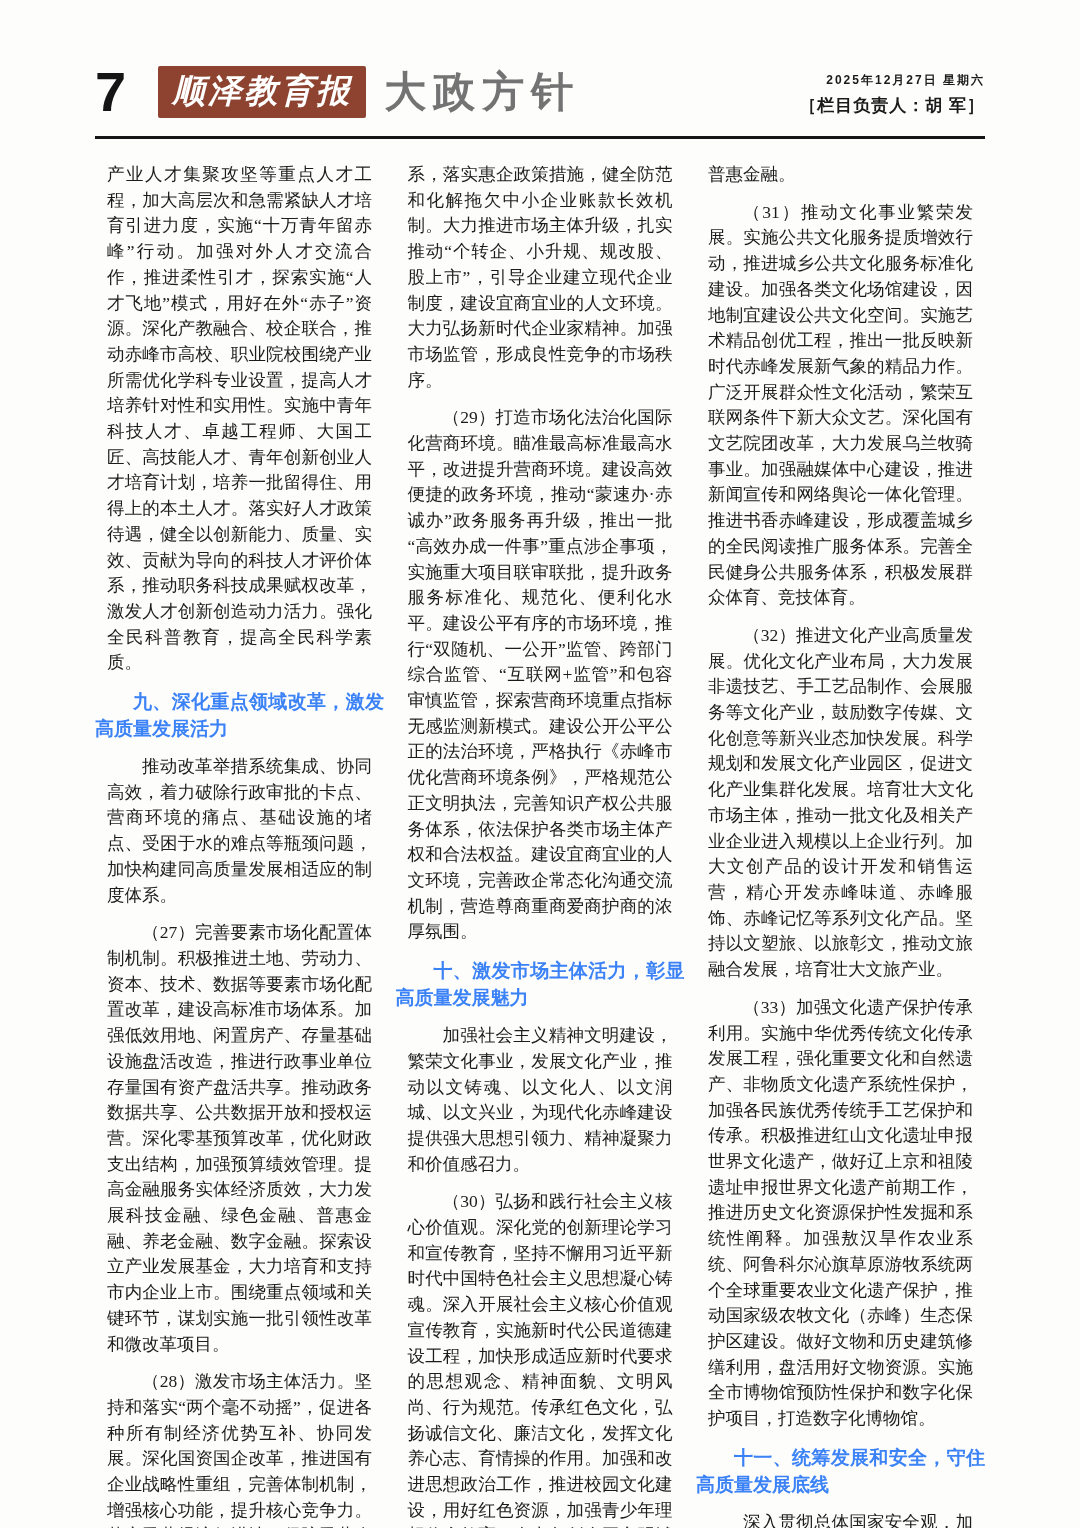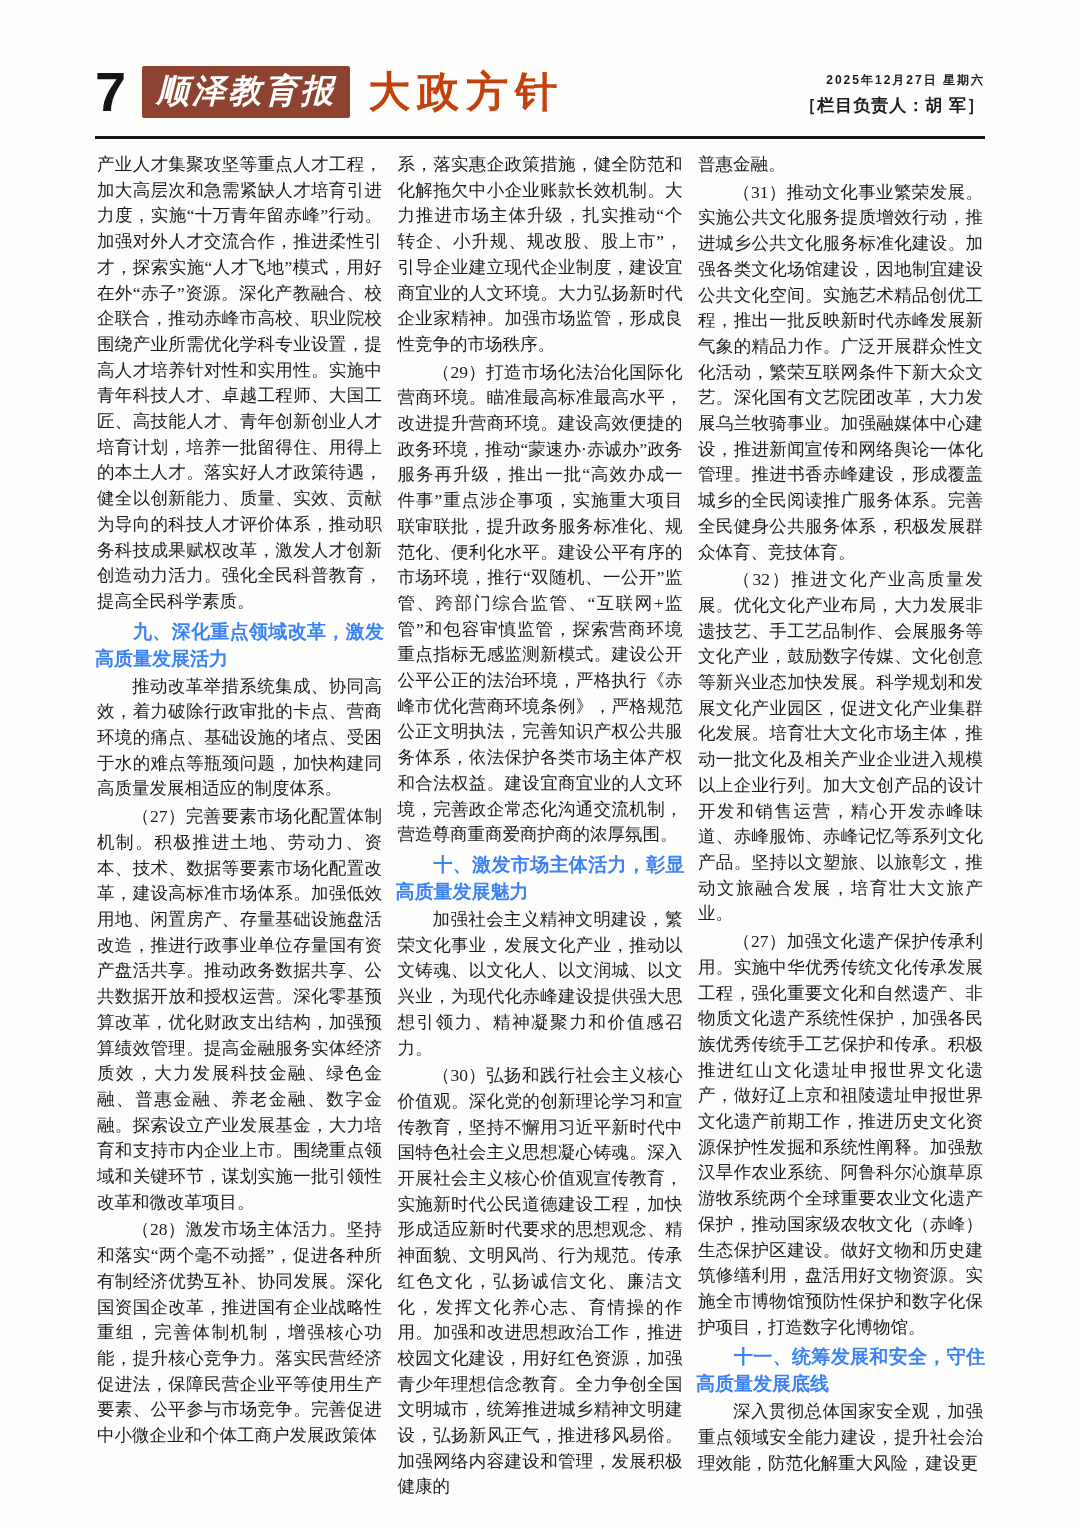--- a/index.html
+++ b/index.html
@@ -12,30 +12,30 @@
   
   .header{
     position:absolute;left:95px;right:95px;top:64px;
     display:flex;align-items:center;
   }
   .page-number{
     font-family:"Liberation Sans","DejaVu Sans",sans-serif;
     font-weight:700;font-size:56px;line-height:1;color:#151515;
   }
   .masthead-box{
-    margin-left:16px;background:#8d4330;color:#ffffff;
+    margin-left:32px;background:#8d4330;color:#ffffff;
     padding:5px 14px 7px;border-radius:2px;
     font-family:"DejaVu Serif","Liberation Serif",serif;
     font-style:italic;font-weight:700;font-size:33px;line-height:1.2;
     letter-spacing:3px;white-space:nowrap;
   }
   .section-title{
     margin-left:18px;
     font-family:"Liberation Sans","DejaVu Sans",sans-serif;
-    font-weight:700;font-size:42px;line-height:1;color:#c2410c;
+    font-weight:700;font-size:42px;line-height:1;color:#737373;
     letter-spacing:7px;white-space:nowrap;
   }
   .header-right{
     margin-left:auto;text-align:right;
     font-family:"Liberation Sans","DejaVu Sans",sans-serif;
     font-weight:600;color:#1a1a1a;
   }
   .date-line{font-size:12px;letter-spacing:2px;line-height:26px;}
   .editor-line{font-size:17px;letter-spacing:1px;line-height:25px;}
   .header-rule{
@@ -46,21 +46,21 @@
   .columns{
     position:absolute;left:95px;top:150px;width:890px;
     display:flex;justify-content:space-between;
   }
   .news-column{
     width:289px;
     font-size:17.5px;line-height:25.7px;
     text-align:justify;text-justify:inter-character;
     color:#1c1c1c;
   }
-  .news-column p{margin:2px;}
+  .news-column p{margin:12px;}
   .news-column p.body{text-indent:2em;}
   .news-column p.continuation{text-indent:0;}
   .news-column p.heading{
     text-indent:2em;font-weight:700;
     font-family:"Liberation Sans","DejaVu Sans",sans-serif;
     font-size:19px;line-height:27px;color:#3b82f6;
     margin:3px 0 2px;
   }
 </style>
 </head>
@@ -92,19 +92,19 @@
         <p class="continuation">系，落实惠企政策措施，健全防范和化解拖欠中小企业账款长效机制。大力推进市场主体升级，扎实推动“个转企、小升规、规改股、股上市”，引导企业建立现代企业制度，建设宜商宜业的人文环境。大力弘扬新时代企业家精神。加强市场监管，形成良性竞争的市场秩序。</p>
         <p class="body">（29）打造市场化法治化国际化营商环境。瞄准最高标准最高水平，改进提升营商环境。建设高效便捷的政务环境，推动“蒙速办·赤诚办”政务服务再升级，推出一批“高效办成一件事”重点涉企事项，实施重大项目联审联批，提升政务服务标准化、规范化、便利化水平。建设公平有序的市场环境，推行“双随机、一公开”监管、跨部门综合监管、“互联网+监管”和包容审慎监管，探索营商环境重点指标无感监测新模式。建设公开公平公正的法治环境，严格执行《赤峰市优化营商环境条例》，严格规范公正文明执法，完善知识产权公共服务体系，依法保护各类市场主体产权和合法权益。建设宜商宜业的人文环境，完善政企常态化沟通交流机制，营造尊商重商爱商护商的浓厚氛围。</p>
         <p class="heading">十、激发市场主体活力，彰显高质量发展魅力</p>
         <p class="body">加强社会主义精神文明建设，繁荣文化事业，发展文化产业，推动以文铸魂、以文化人、以文润城、以文兴业，为现代化赤峰建设提供强大思想引领力、精神凝聚力和价值感召力。</p>
         <p class="body">（30）弘扬和践行社会主义核心价值观。深化党的创新理论学习和宣传教育，坚持不懈用习近平新时代中国特色社会主义思想凝心铸魂。深入开展社会主义核心价值观宣传教育，实施新时代公民道德建设工程，加快形成适应新时代要求的思想观念、精神面貌、文明风尚、行为规范。传承红色文化，弘扬诚信文化、廉洁文化，发挥文化养心志、育情操的作用。加强和改进思想政治工作，推进校园文化建设，用好红色资源，加强青少年理想信念教育。全力争创全国文明城市，统筹推进城乡精神文明建设，弘扬新风正气，推进移风易俗。加强网络内容建设和管理，发展积极健康的</p>
       </div>
     <div class="news-column">
         <p class="continuation">普惠金融。</p>
         <p class="body">（31）推动文化事业繁荣发展。实施公共文化服务提质增效行动，推进城乡公共文化服务标准化建设。加强各类文化场馆建设，因地制宜建设公共文化空间。实施艺术精品创优工程，推出一批反映新时代赤峰发展新气象的精品力作。广泛开展群众性文化活动，繁荣互联网条件下新大众文艺。深化国有文艺院团改革，大力发展乌兰牧骑事业。加强融媒体中心建设，推进新闻宣传和网络舆论一体化管理。推进书香赤峰建设，形成覆盖城乡的全民阅读推广服务体系。完善全民健身公共服务体系，积极发展群众体育、竞技体育。</p>
         <p class="body">（32）推进文化产业高质量发展。优化文化产业布局，大力发展非遗技艺、手工艺品制作、会展服务等文化产业，鼓励数字传媒、文化创意等新兴业态加快发展。科学规划和发展文化产业园区，促进文化产业集群化发展。培育壮大文化市场主体，推动一批文化及相关产业企业进入规模以上企业行列。加大文创产品的设计开发和销售运营，精心开发赤峰味道、赤峰服饰、赤峰记忆等系列文化产品。坚持以文塑旅、以旅彰文，推动文旅融合发展，培育壮大文旅产业。</p>
-        <p class="body">（27）加强文化遗产保护传承利用。实施中华优秀传统文化传承发展工程，强化重要文化和自然遗产、非物质文化遗产系统性保护，加强各民族优秀传统手工艺保护和传承。积极推进红山文化遗址申报世界文化遗产，做好辽上京和祖陵遗址申报世界文化遗产前期工作，推进历史文化资源保护性发掘和系统性阐释。加强敖汉旱作农业系统、阿鲁科尔沁旗草原游牧系统两个全球重要农业文化遗产保护，推动国家级农牧文化（赤峰）生态保护区建设。做好文物和历史建筑修缮利用，盘活用好文物资源。实施全市博物馆预防性保护和数字化保护项目，打造数字化博物馆。</p>
+        <p class="body">（33）加强文化遗产保护传承利用。实施中华优秀传统文化传承发展工程，强化重要文化和自然遗产、非物质文化遗产系统性保护，加强各民族优秀传统手工艺保护和传承。积极推进红山文化遗址申报世界文化遗产，做好辽上京和祖陵遗址申报世界文化遗产前期工作，推进历史文化资源保护性发掘和系统性阐释。加强敖汉旱作农业系统、阿鲁科尔沁旗草原游牧系统两个全球重要农业文化遗产保护，推动国家级农牧文化（赤峰）生态保护区建设。做好文物和历史建筑修缮利用，盘活用好文物资源。实施全市博物馆预防性保护和数字化保护项目，打造数字化博物馆。</p>
         <p class="heading">十一、统筹发展和安全，守住高质量发展底线</p>
         <p class="body">深入贯彻总体国家安全观，加强重点领域安全能力建设，提升社会治理效能，防范化解重大风险，建设更</p>
       </div>
   </div>
 
 </div>
 
 </body></html>

